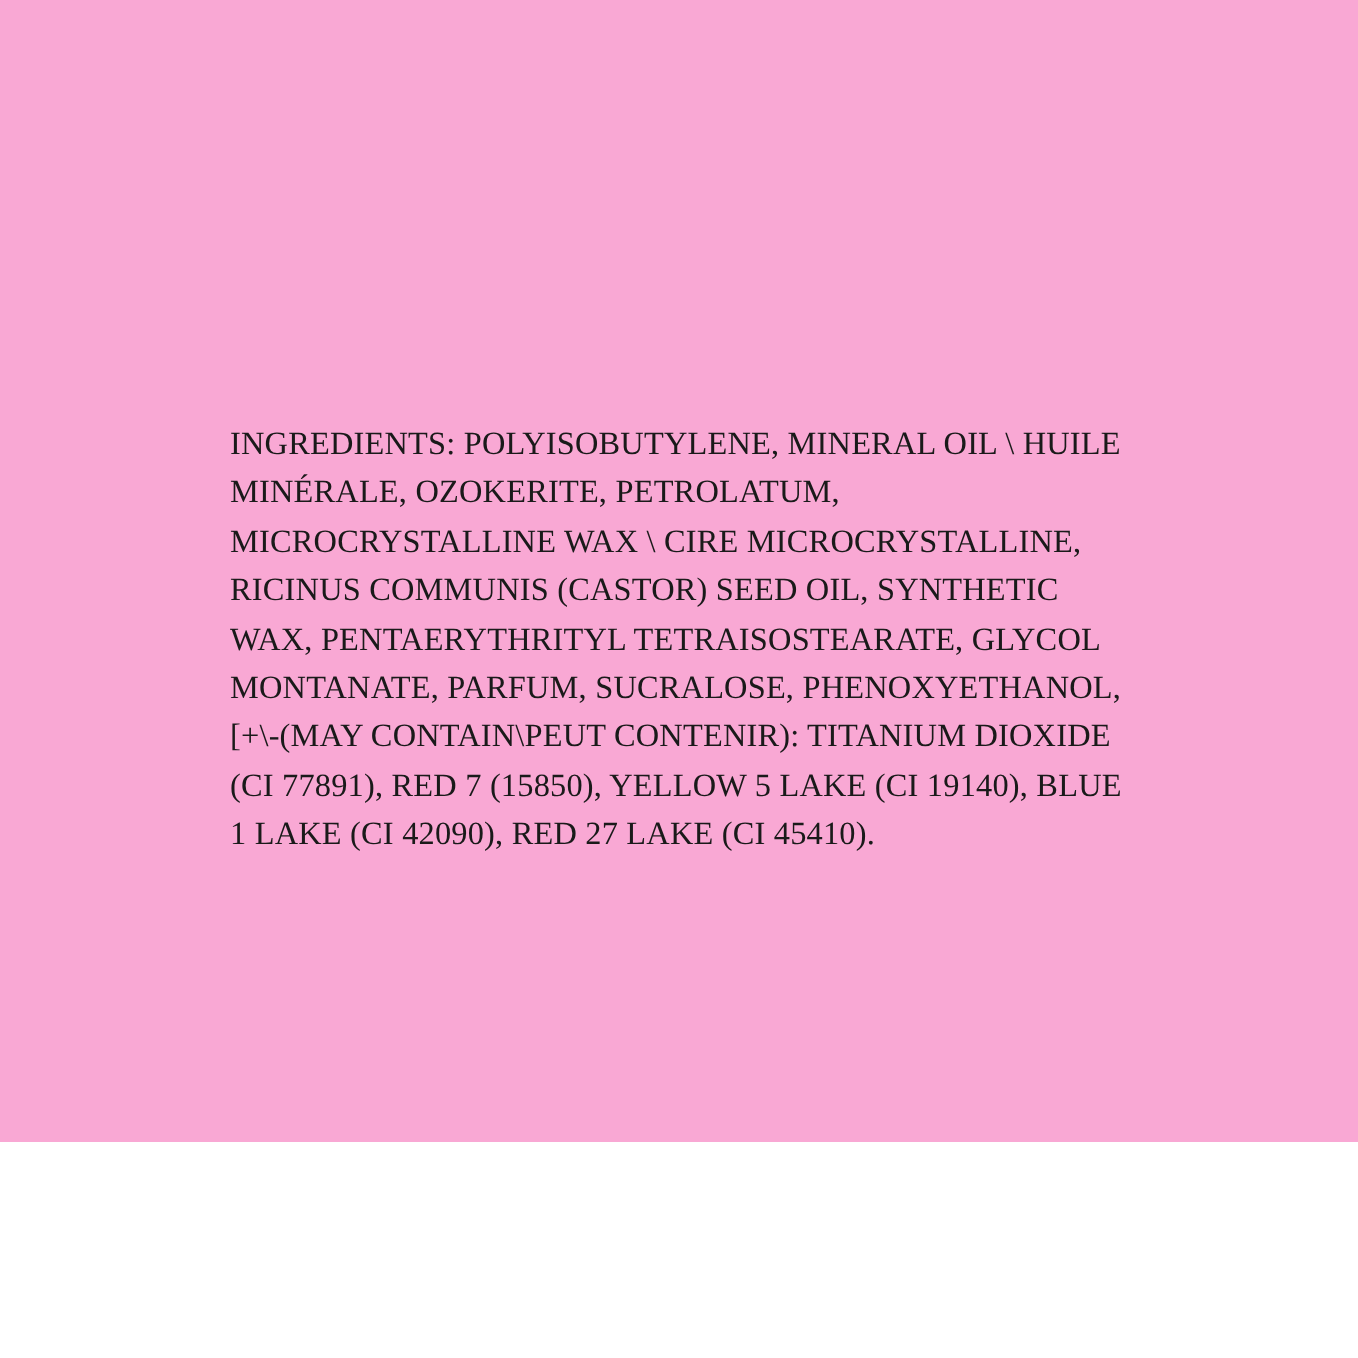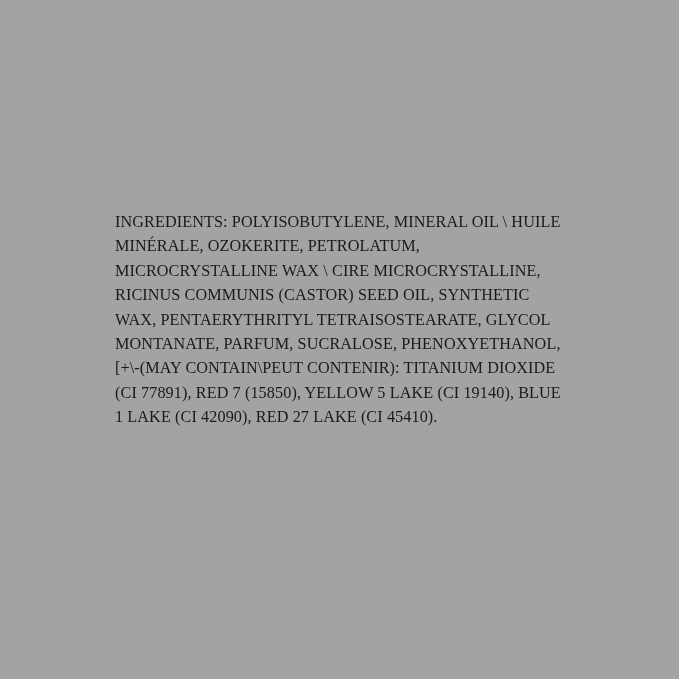--- a/index.html
+++ b/index.html
@@ -9,22 +9,22 @@
   body {
     width: 679px;
     height: 679px;
     background: #ffffff;
     font-family: "Liberation Serif", serif;
     overflow: hidden;
   }
   .page {
     position: relative;
     width: 679px;
-    height: 679px;
-    background: #a3a3a3;
+    height: 571px;
+    background: #f9a8d4;
     box-sizing: border-box;
   }
   .ingredients-block {
     position: absolute;
     left: 115px;
     top: 210px;
     width: 455px;
     font-family: "Liberation Serif", serif;
     font-size: 16.2px;
     line-height: 24.4px;

